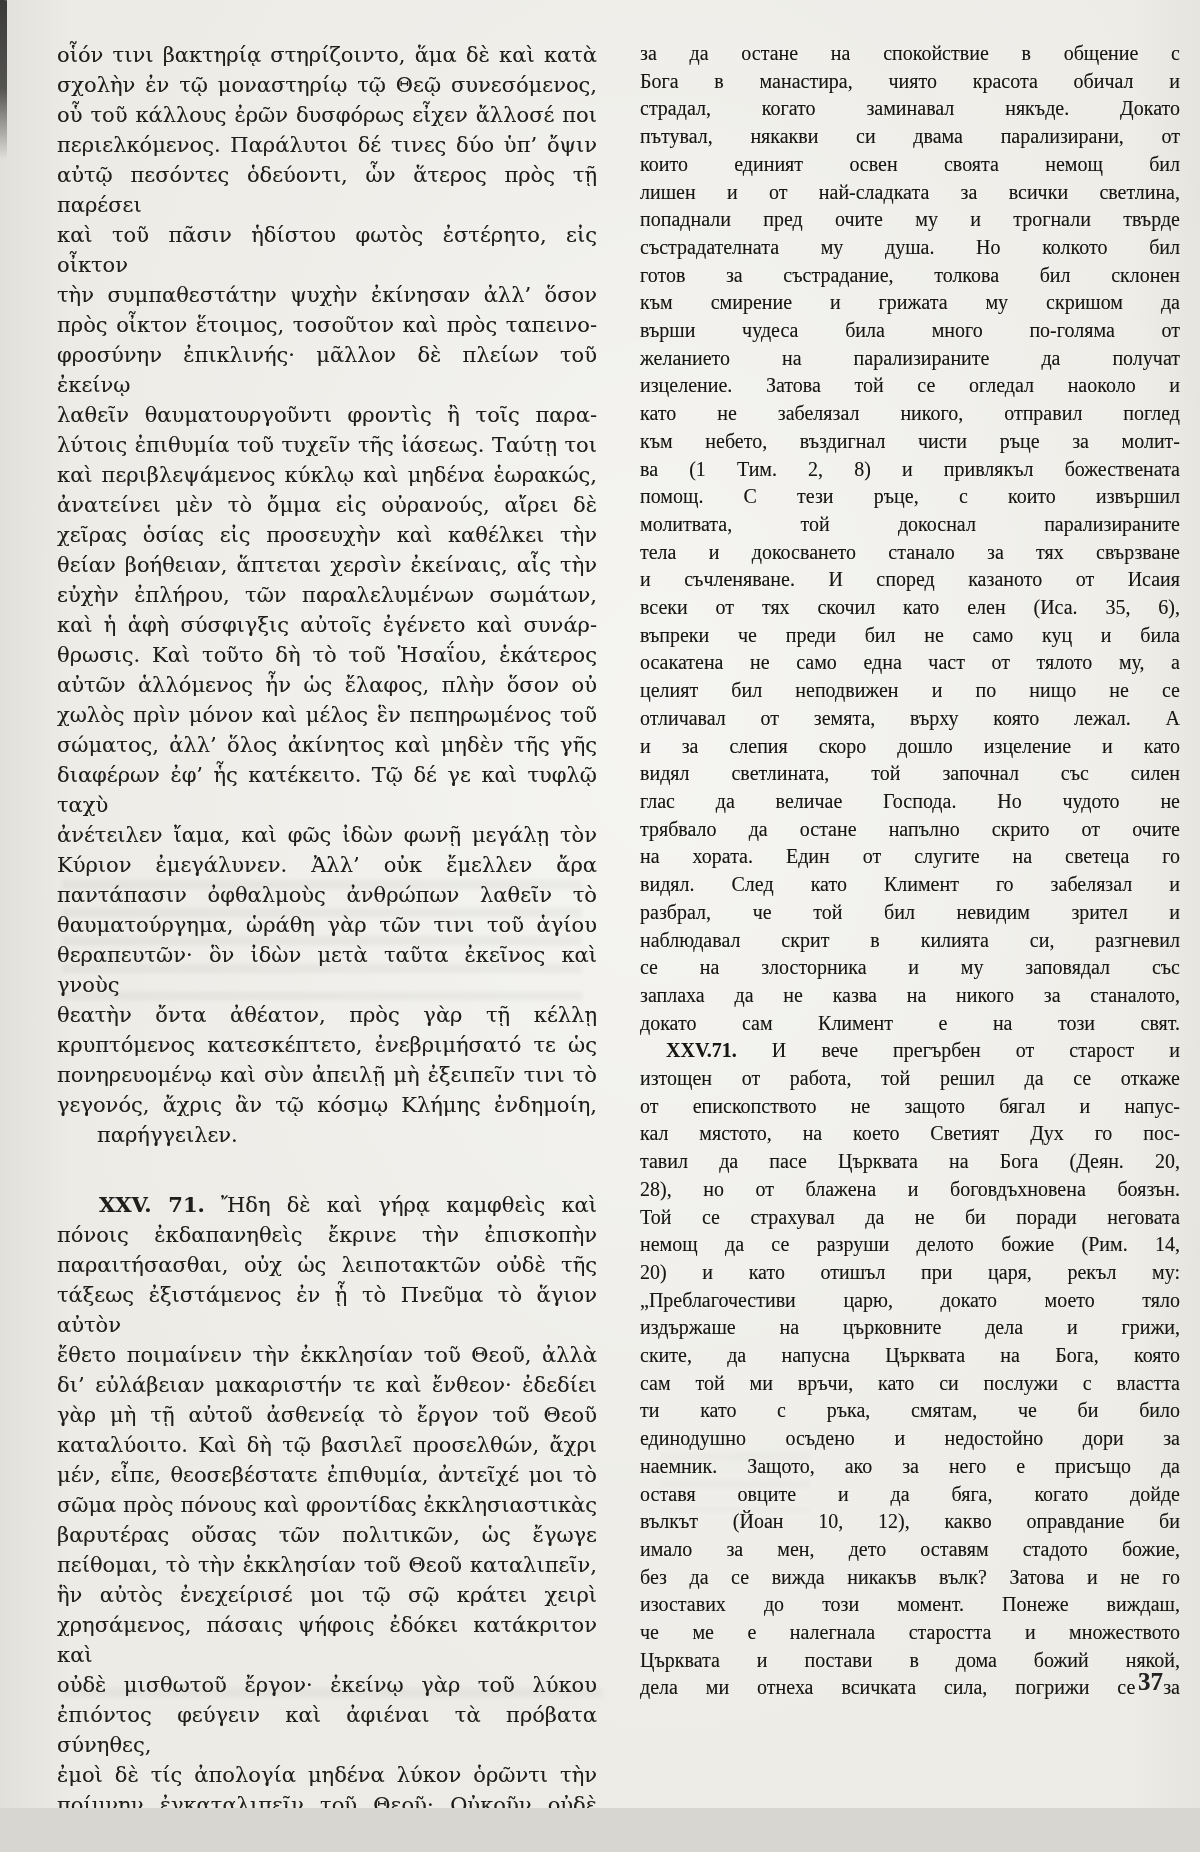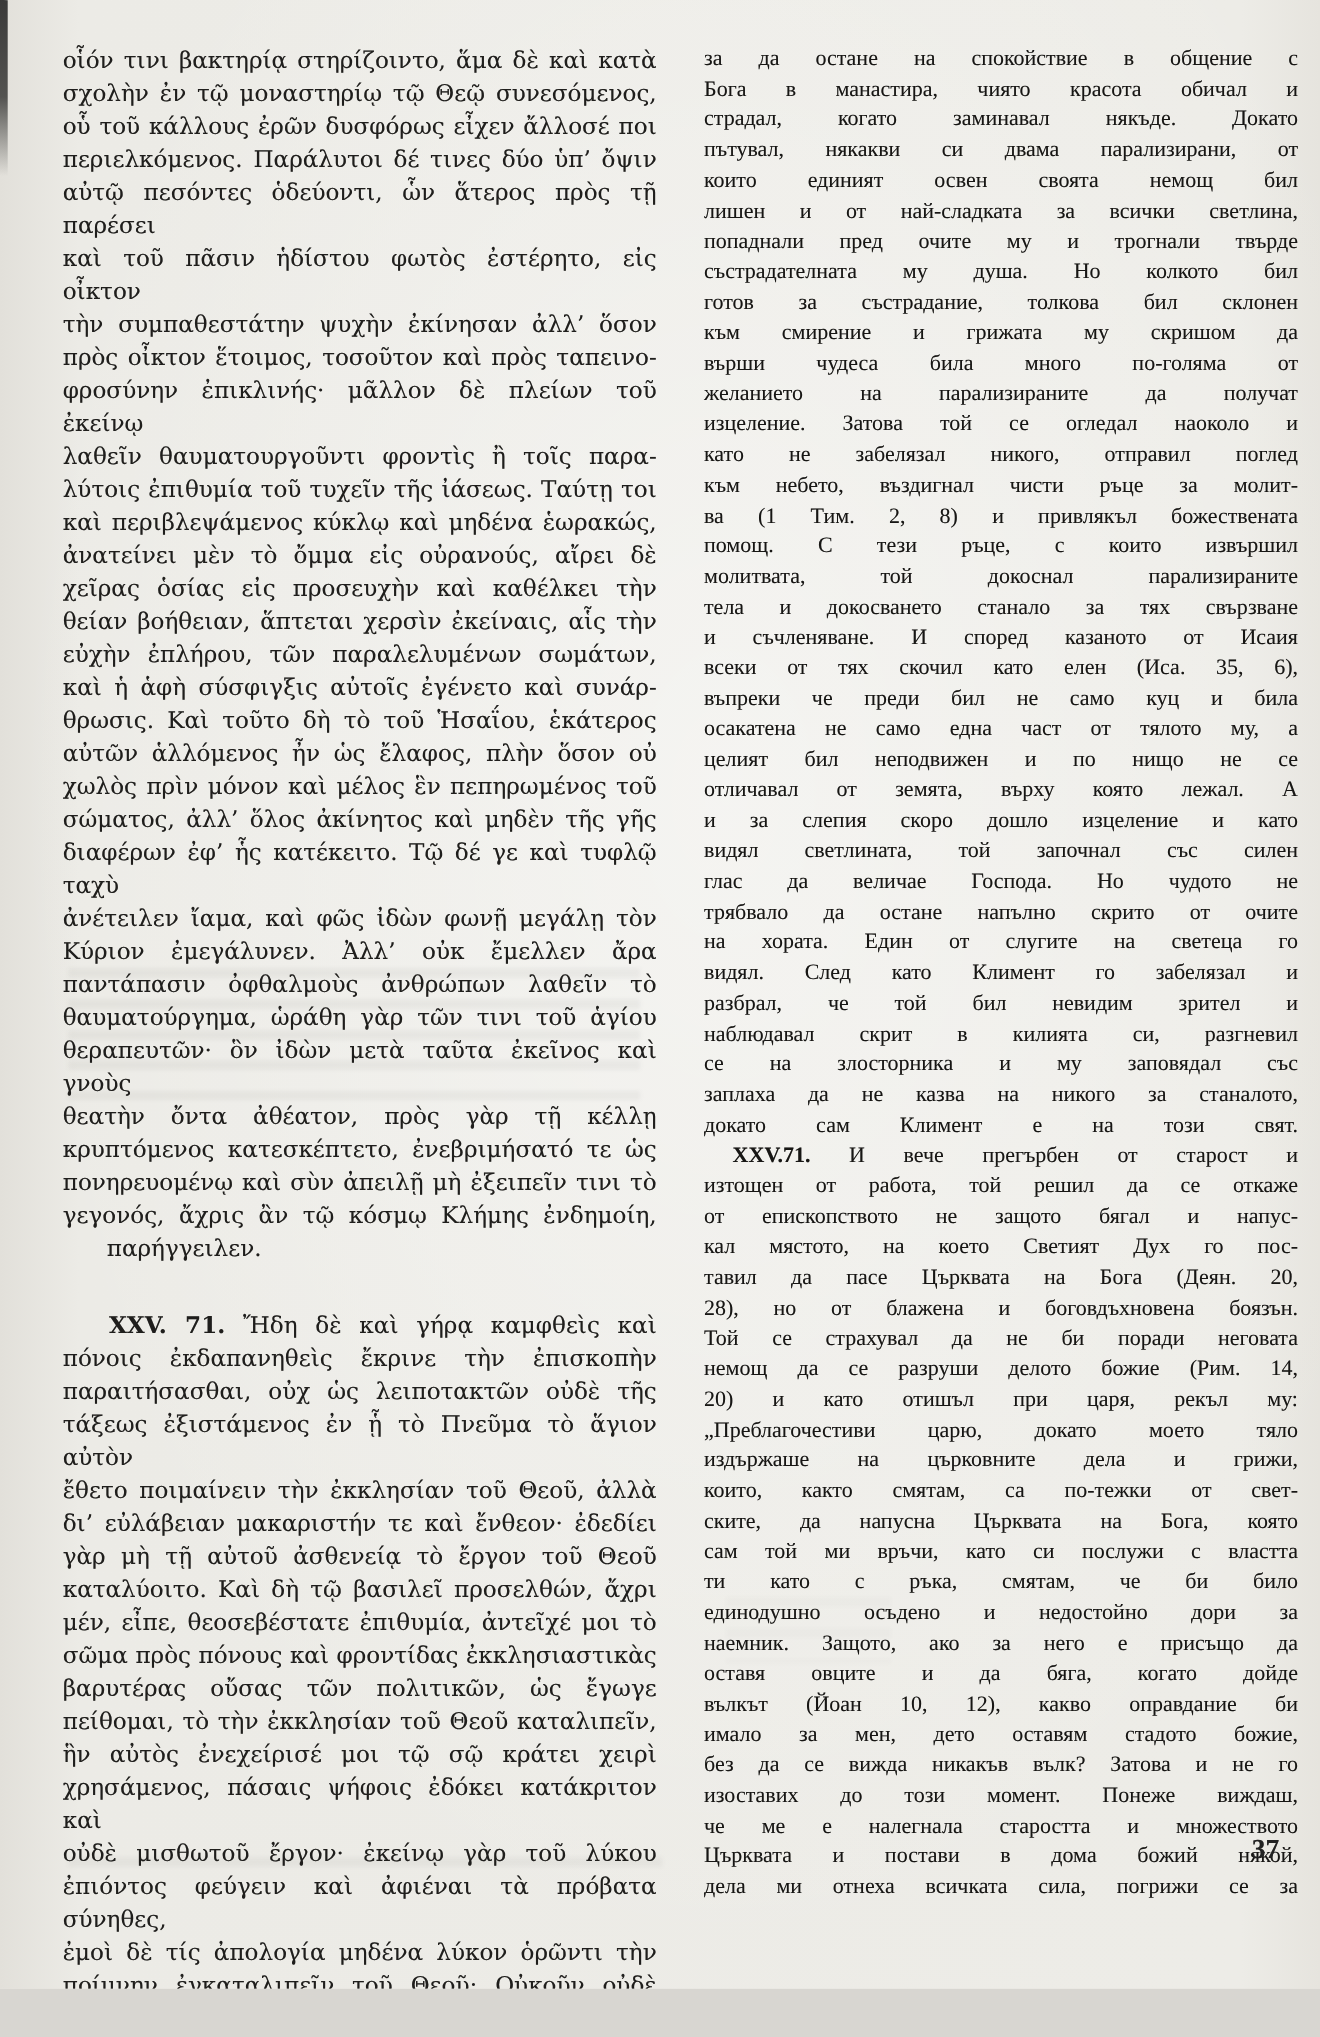--- a/index.html
+++ b/index.html
@@ -174,21 +174,20 @@
         <div class="line">изтощен от работа, той решил да се откаже</div>
         <div class="line">от епископството не защото бягал и напус-</div>
         <div class="line">кал мястото, на което Светият Дух го пос-</div>
         <div class="line">тавил да пасе Църквата на Бога (Деян. 20,</div>
         <div class="line">28), но от блажена и боговдъхновена боязън.</div>
         <div class="line">Той се страхувал да не би поради неговата</div>
         <div class="line">немощ да се разруши делото божие (Рим. 14,</div>
         <div class="line">20) и като отишъл при царя, рекъл му:</div>
         <div class="line">„Преблагочестиви царю, докато моето тяло</div>
         <div class="line">издържаше на църковните дела и грижи,</div>
-        <div class="line">които, както смятам, са по-тежки от свет-</div>
         <div class="line">ските, да напусна Църквата на Бога, която</div>
         <div class="line">сам той ми връчи, като си послужи с властта</div>
         <div class="line">ти като с ръка, смятам, че би било</div>
         <div class="line">единодушно осъдено и недостойно дори за</div>
         <div class="line">наемник. Защото, ако за него е присъщо да</div>
         <div class="line">оставя овците и да бяга, когато дойде</div>
         <div class="line">вълкът (Йоан 10, 12), какво оправдание би</div>
         <div class="line">имало за мен, дето оставям стадото божие,</div>
         <div class="line">без да се вижда никакъв вълк? Затова и не го</div>
         <div class="line">изоставих до този момент. Понеже виждаш,</div>

